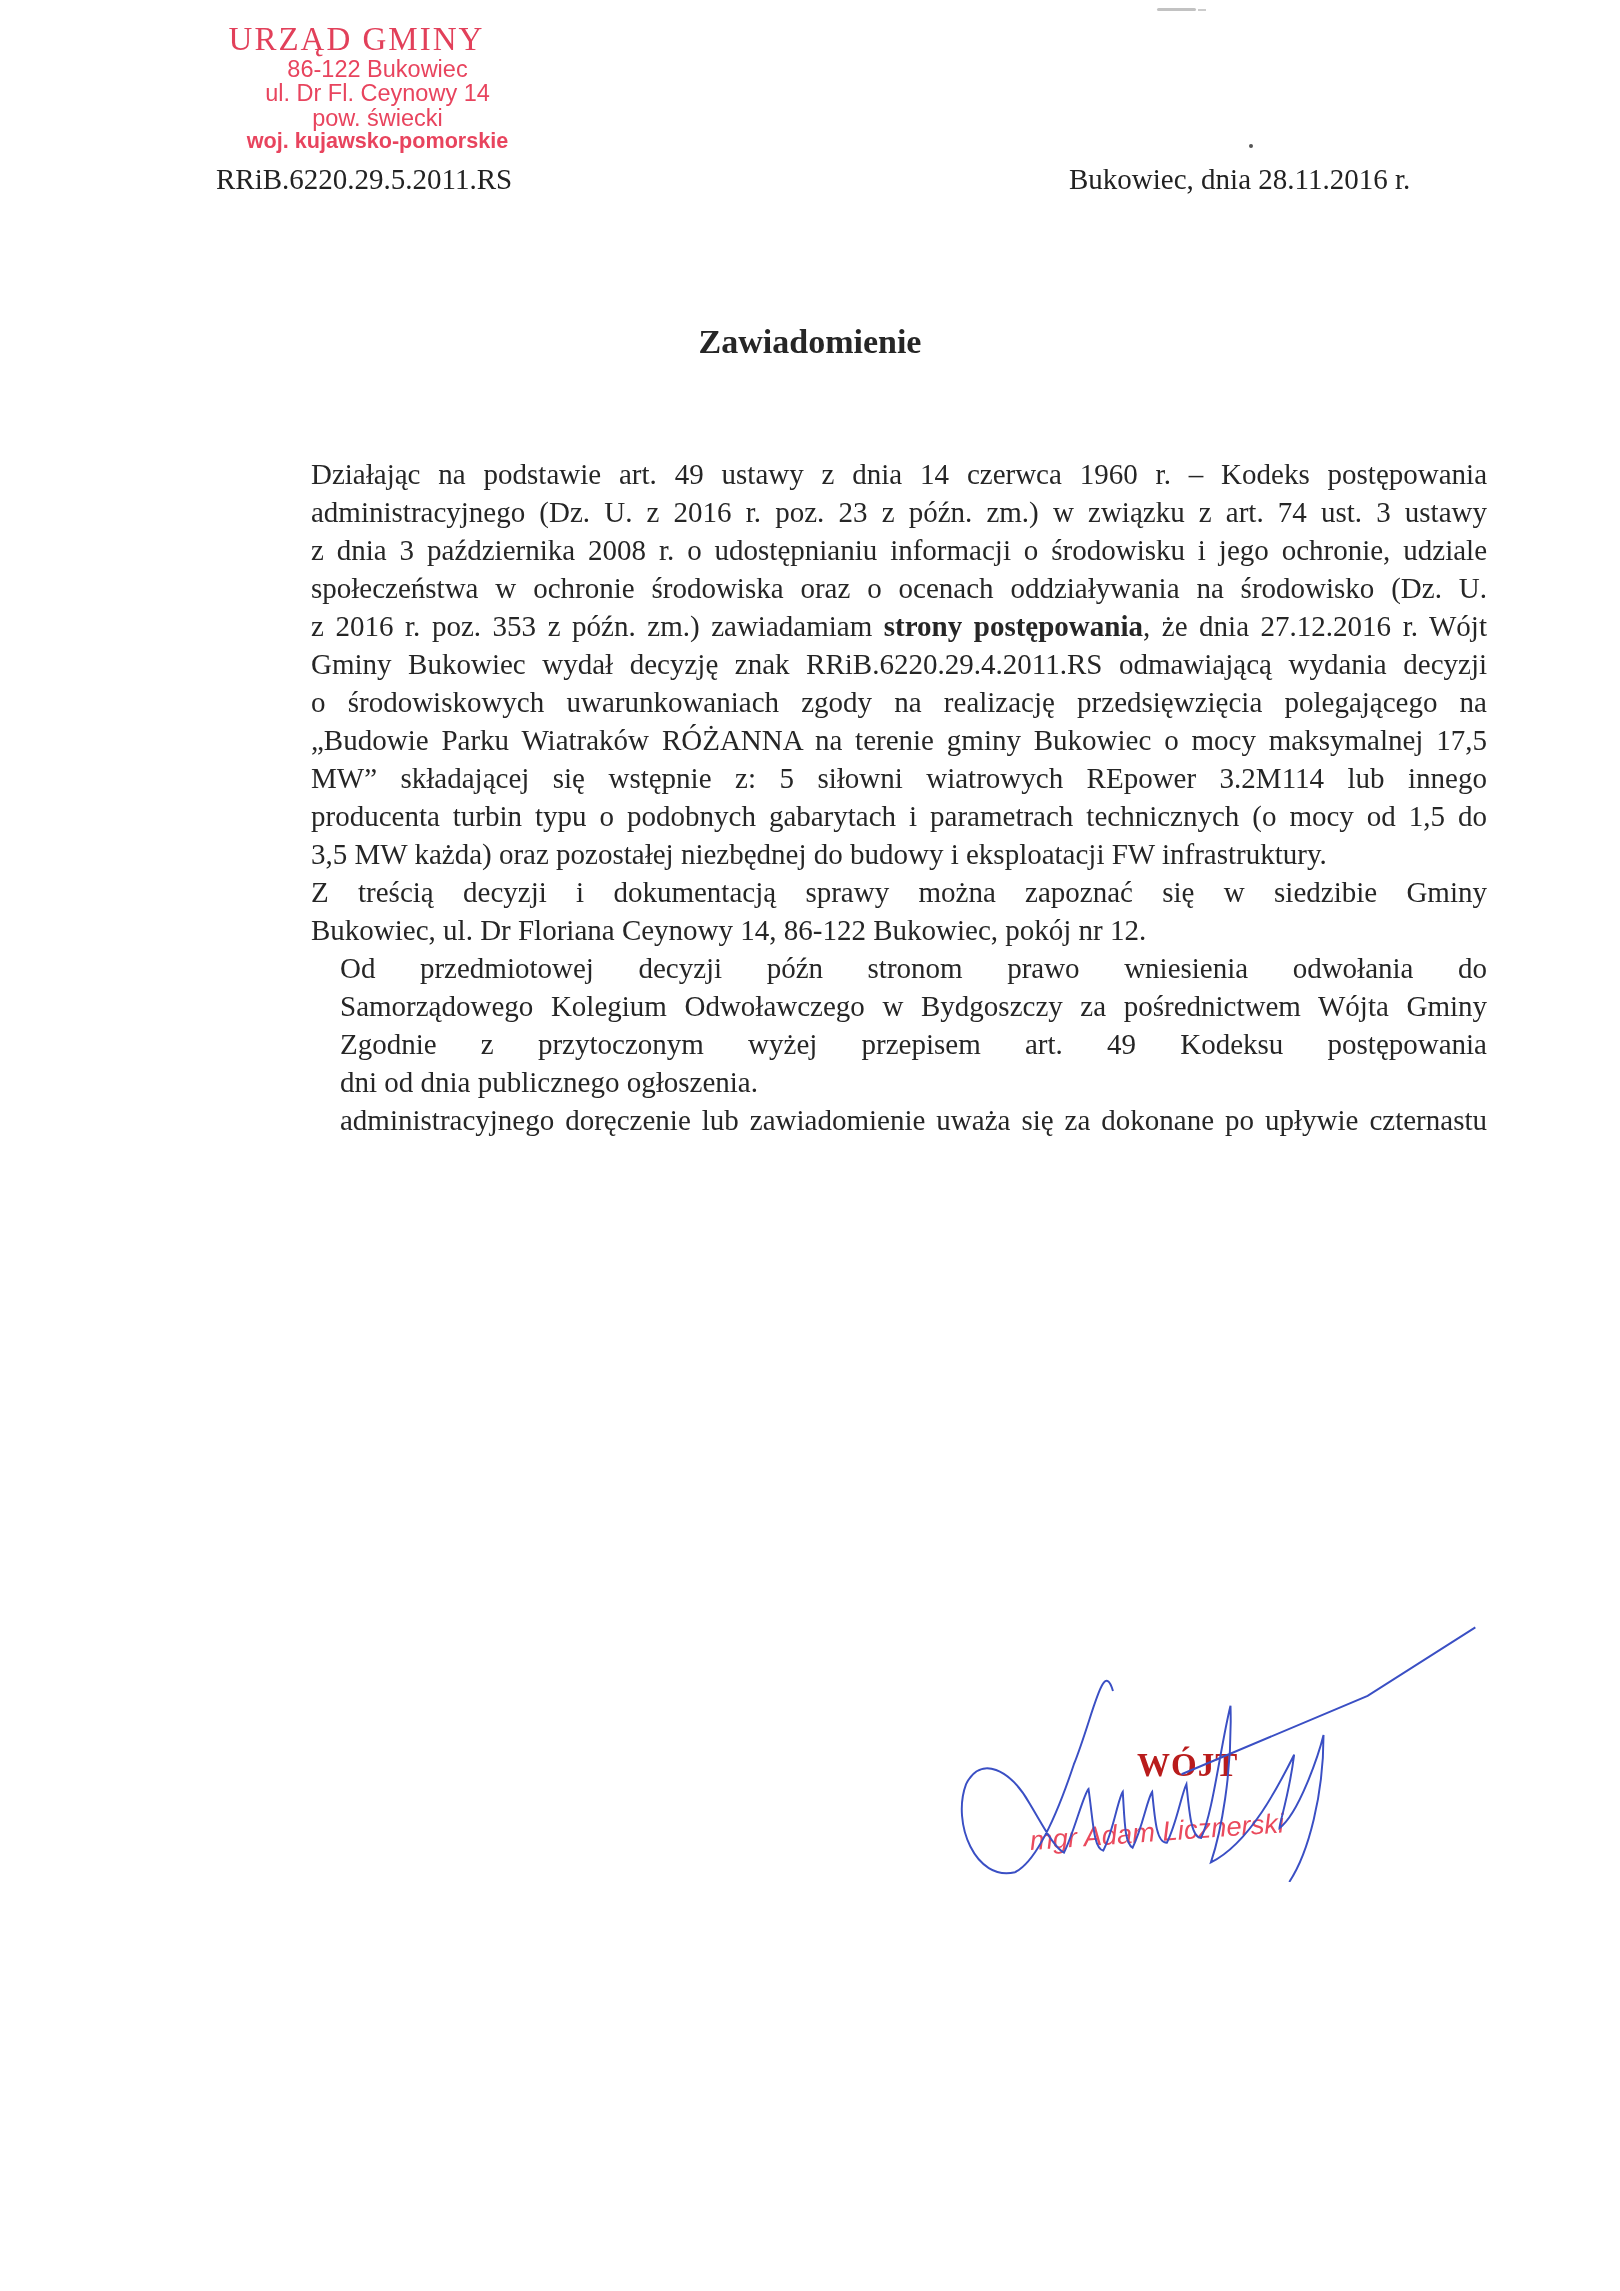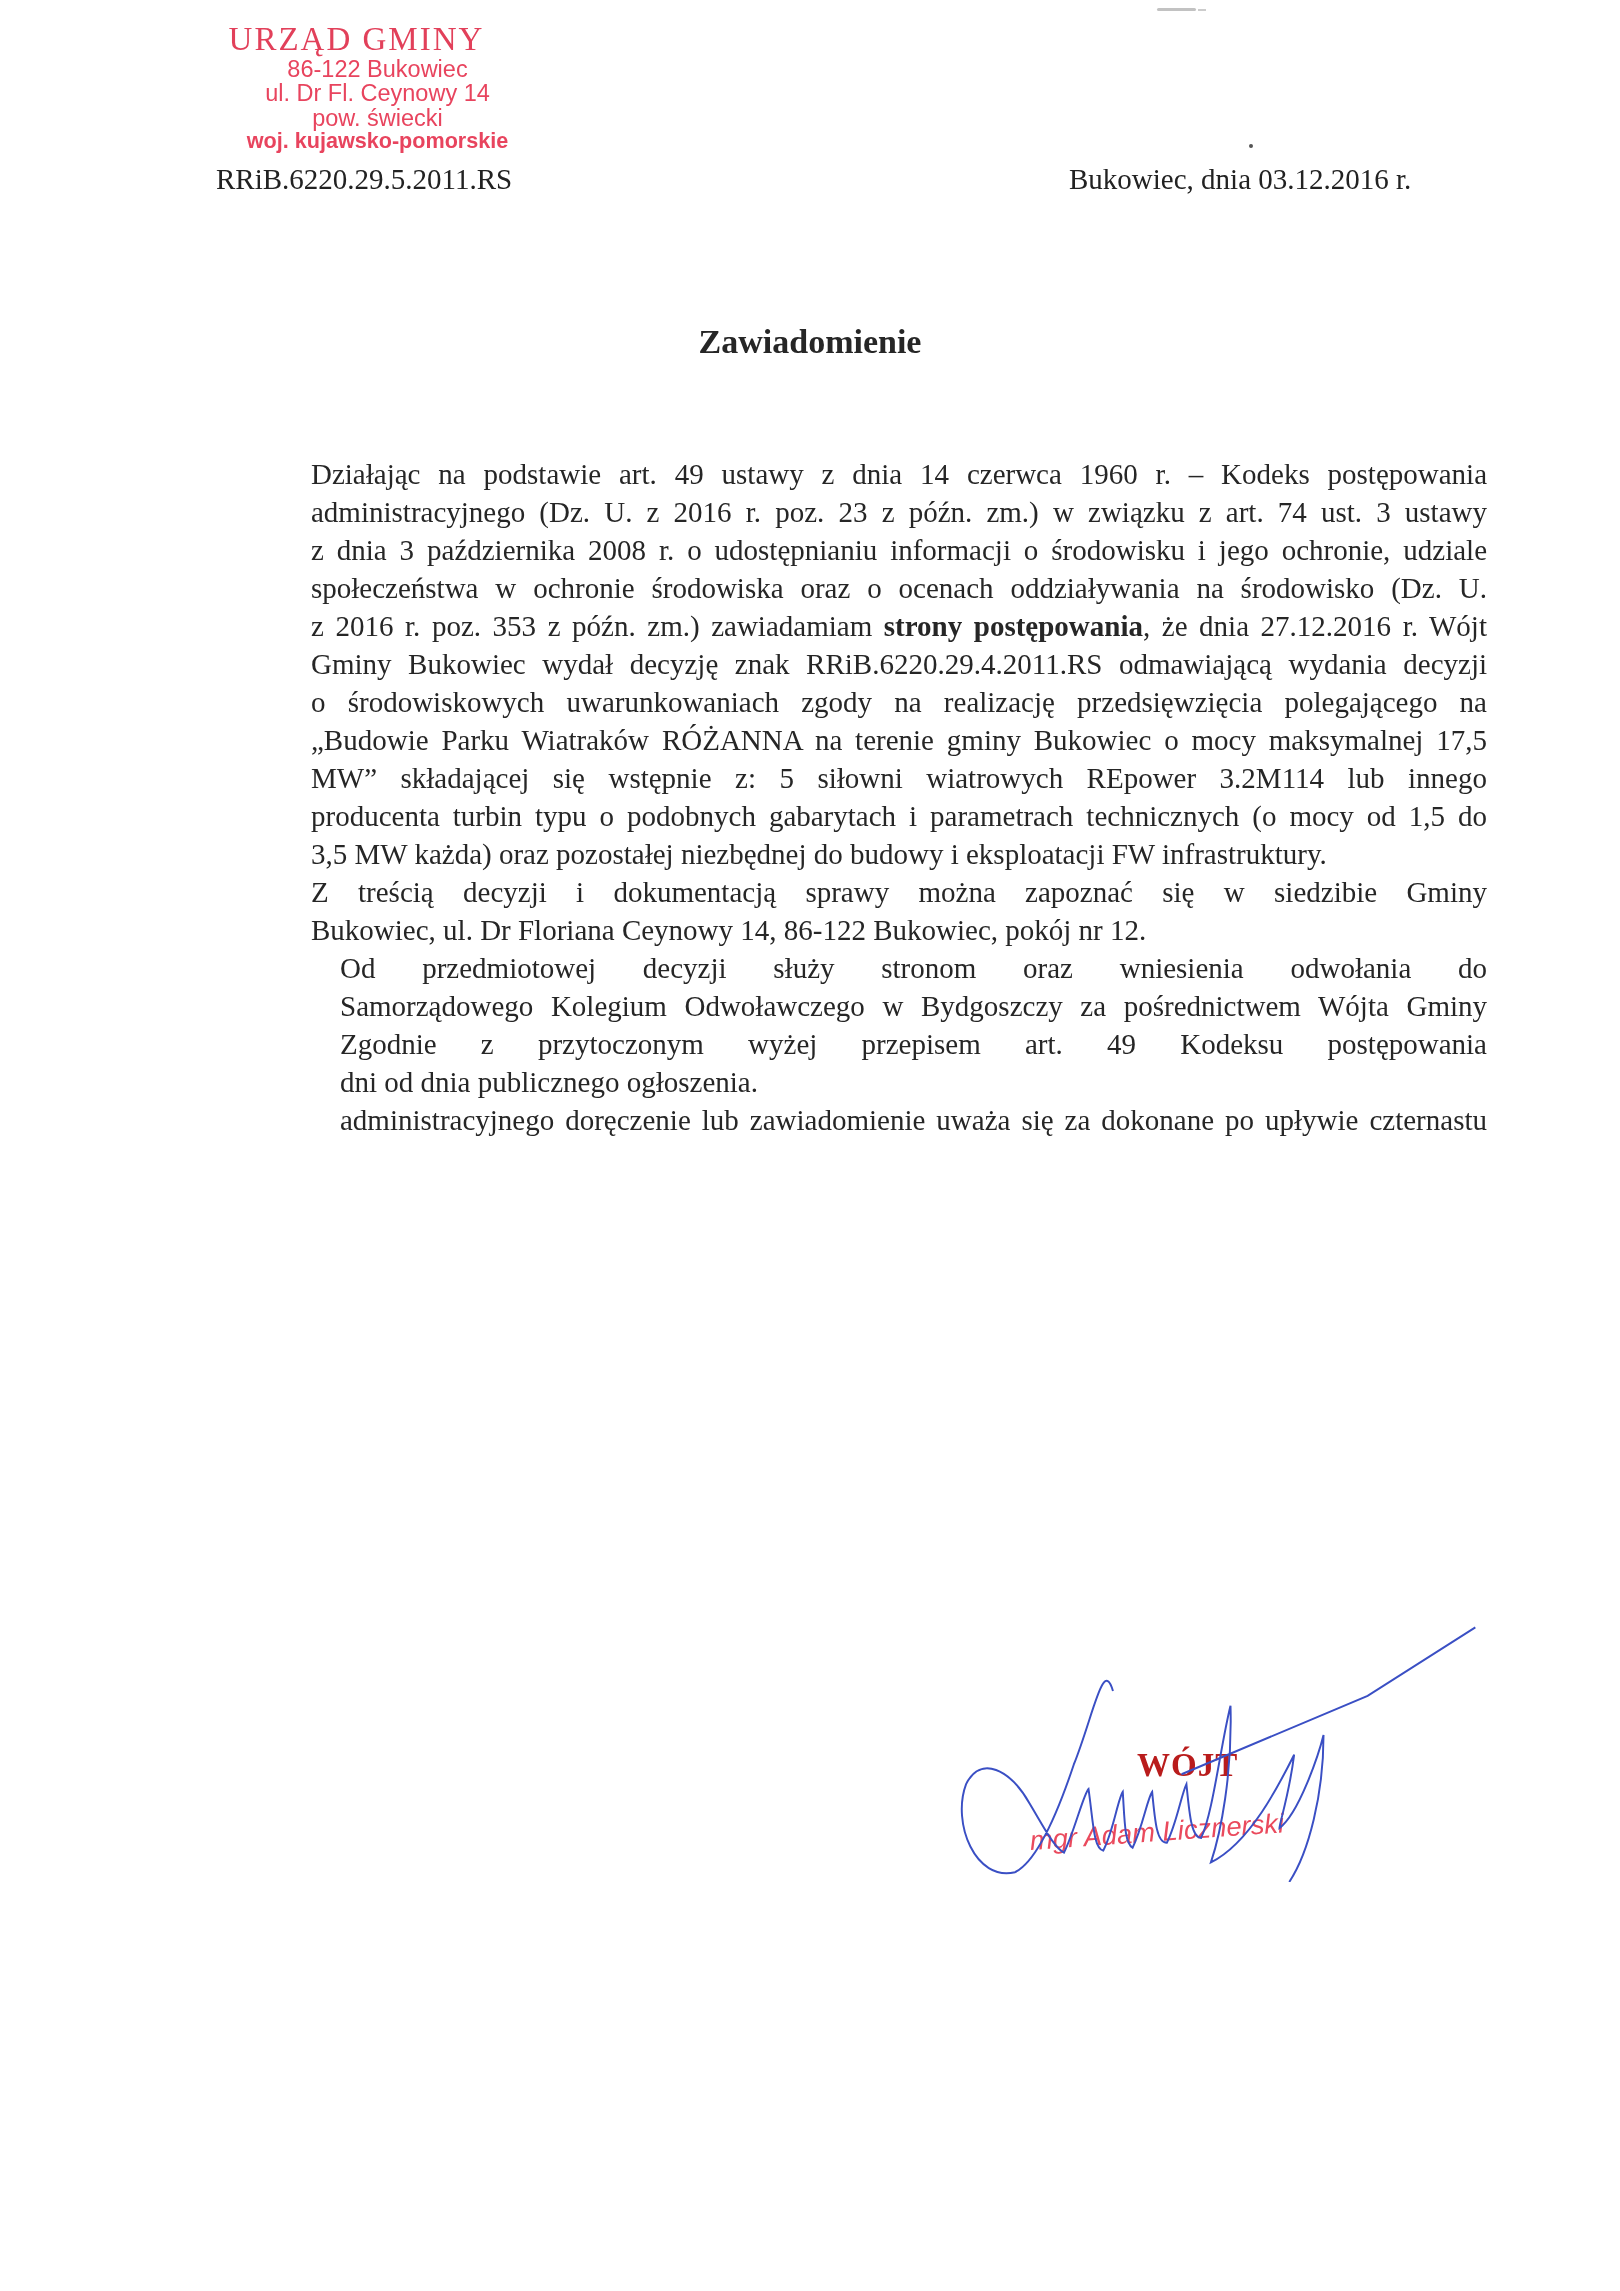--- a/index.html
+++ b/index.html
@@ -47,21 +47,21 @@
 
 <div class="stamp">
   <div class="s-title">URZĄD GMINY</div>
   <div class="s-line">86-122 Bukowiec</div>
   <div class="s-line">ul. Dr Fl. Ceynowy 14</div>
   <div class="s-line">pow. świecki</div>
   <div class="s-line s-bold">woj. kujawsko-pomorskie</div>
 </div>
 
 <div class="ref">RRiB.6220.29.5.2011.RS</div>
-<div class="date">Bukowiec, dnia 03.12.2016 r.</div>
+<div class="date">Bukowiec, dnia 28.11.2016 r.</div>
 
 <div class="title">Zawiadomienie</div>
 
 <div class="body">
   <div class="p indent">
     <span class="line">Działając na podstawie art. 49 ustawy z dnia 14 czerwca 1960 r. – Kodeks postępowania</span>
     <span class="line">administracyjnego (Dz. U. z 2016 r. poz. 23 z późn. zm.) w związku z art. 74 ust. 3 ustawy</span>
     <span class="line">z dnia 3 października 2008 r. o udostępnianiu informacji o środowisku i jego ochronie, udziale</span>
     <span class="line">społeczeństwa w ochronie środowiska oraz o ocenach oddziaływania na środowisko (Dz. U.</span>
     <span class="line"><span>z 2016 r. poz. 353 z późn. zm.) zawiadamiam </span><b class="strong">strony postępowania</b><span>, że dnia 27.12.2016 r. Wójt</span></span>
@@ -70,21 +70,21 @@
     <span class="line">„Budowie Parku Wiatraków RÓŻANNA na terenie gminy Bukowiec o mocy maksymalnej 17,5</span>
     <span class="line">MW” składającej się wstępnie z: 5 siłowni wiatrowych REpower 3.2M114 lub innego</span>
     <span class="line">producenta turbin typu o podobnych gabarytach i parametrach technicznych (o mocy od 1,5 do</span>
     <span class="line last">3,5 MW każda) oraz pozostałej niezbędnej do budowy i eksploatacji FW infrastruktury.</span>
   </div>
   <div class="p indent">
     <span class="line">Z treścią decyzji i dokumentacją sprawy można zapoznać się w siedzibie Gminy</span>
     <span class="line last">Bukowiec, ul. Dr Floriana Ceynowy 14, 86-122 Bukowiec, pokój nr 12.</span>
   </div>
   <div class="p indent2">
-    <span class="line">Od przedmiotowej decyzji służy stronom oraz wniesienia odwołania do</span>
+    <span class="line">Od przedmiotowej decyzji późn stronom prawo wniesienia odwołania do</span>
     <span class="line">Samorządowego Kolegium Odwoławczego w Bydgoszczy za pośrednictwem Wójta Gminy</span>
   </div>
   <div class="p indent2">
     <span class="line">Zgodnie z przytoczonym wyżej przepisem art. 49 Kodeksu postępowania</span>
     <span class="line last">dni od dnia publicznego ogłoszenia.</span>
     <span class="line">administracyjnego doręczenie lub zawiadomienie uważa się za dokonane po upływie czternastu</span>
   </div>
 </div>
 
 <div class="sig-stamp-title">WÓJT</div>

